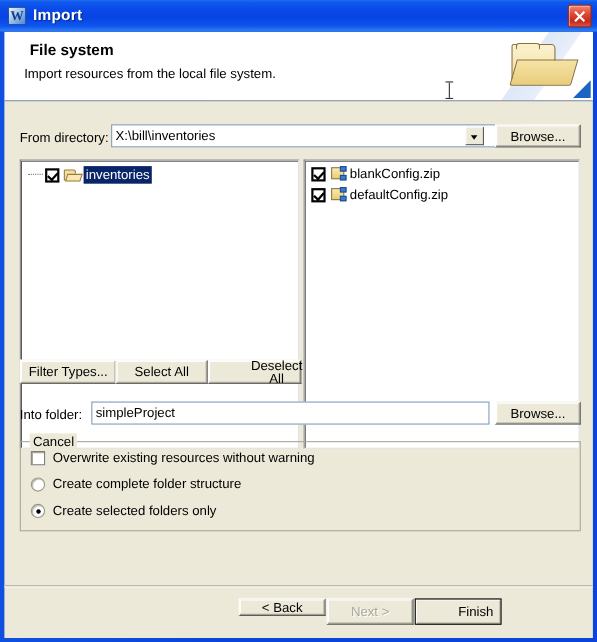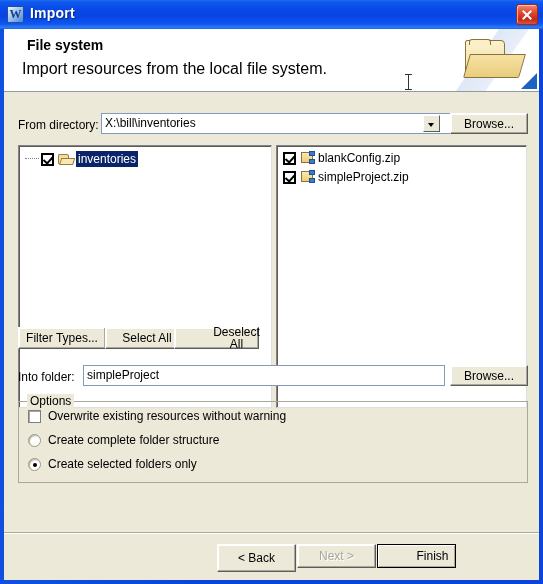--- a/index.html
+++ b/index.html
@@ -98,21 +98,21 @@
     position: absolute;
     left: 23px; top: 8px;
     font-size: 14px;
     font-weight: bold;
     color: #000000;
     white-space: nowrap;
   }
   .header-sub {
     position: absolute;
     left: 18px; top: 31px;
-    font-size: 16px;
+    font-size: 12px;
     color: #000000;
     white-space: nowrap;
   }
   .header-banner {
     position: absolute;
     right: 0; top: 0;
     width: 92px; height: 62px;
     background:
       linear-gradient(125deg, #ffffff 0%, #ffffff 38%, #dee8f6 39%, #e8eefa 60%, #ffffff 61%, #ffffff 100%);
     overflow: hidden;
@@ -480,51 +480,51 @@
         </span>
         <span class="row-label">blankConfig.zip</span>
       </div>
       <div class="row" style="left:6px; top:22px;">
         <span class="cbox checked"></span>
         <span class="ico-zip">
           <span class="doc"></span>
             <span class="t1"></span>
             <span class="t2"></span>
         </span>
-        <span class="row-label">simpleProject.zip</span>
+        <span class="row-label">defaultConfig.zip</span>
       </div>
     </div>
 
     <div class="btn" style="left:14px; top:235px; width:88px; height:22px;">Filter Types...</div>
     <div class="btn" style="left:101px; top:235px; width:84px; height:22px;">Select All</div>
-    <div class="btn" style="left:170px; top:235px; width:85px; height:22px;padding-left:40px;">Deselect All</div>
+    <div class="btn" style="left:185px; top:235px; width:85px; height:22px;padding-left:40px;">Deselect All</div>
 
     <div class="lbl" style="left:14px; top:278px;">Into folder:</div>
     <div class="field" style="left:79px; top:273px; width:362px; height:21px; line-height:19px;">simpleProject</div>
     <div class="btn" style="left:446px; top:273px; width:78px; height:21px;">Browse...</div>
 
     <div class="group" style="left:14px; top:309px; width:510px; height:82px;">
-      <div class="group-title">Options</div>
+      <div class="group-title">Cancel</div>
     </div>
     <div class="opt-row" style="left:24px; top:317px;">
       <span class="sqbox"></span>
       <span class="opt-label">Overwrite existing resources without warning</span>
     </div>
     <div class="opt-row" style="left:24px; top:341px;">
       <span class="radio"></span>
       <span class="opt-label">Create complete folder structure</span>
     </div>
     <div class="opt-row" style="left:24px; top:365px;">
       <span class="radio on"></span>
       <span class="opt-label">Create selected folders only</span>
     </div>
 
     <div class="sep" style="top:440px;"></div>
 
-    <div class="btn" style="left:213px; top:452px; width:79px; height:28px;">&lt; Back</div>
+    <div class="btn" style="left:213px; top:452px; width:79px; height:16px;">&lt; Back</div>
     <div class="btn disabled" style="left:293px; top:452px; width:79px; height:24px;">Next &gt;</div>
     <div class="btn default" style="left:373px; top:452px; width:79px; height:24px;padding-left:32px;">Finish</div>
 
   </div>
 
   <div class="ibeam">
     <span class="cap-t"></span>
       <span class="cap-b"></span>
   </div>
 

